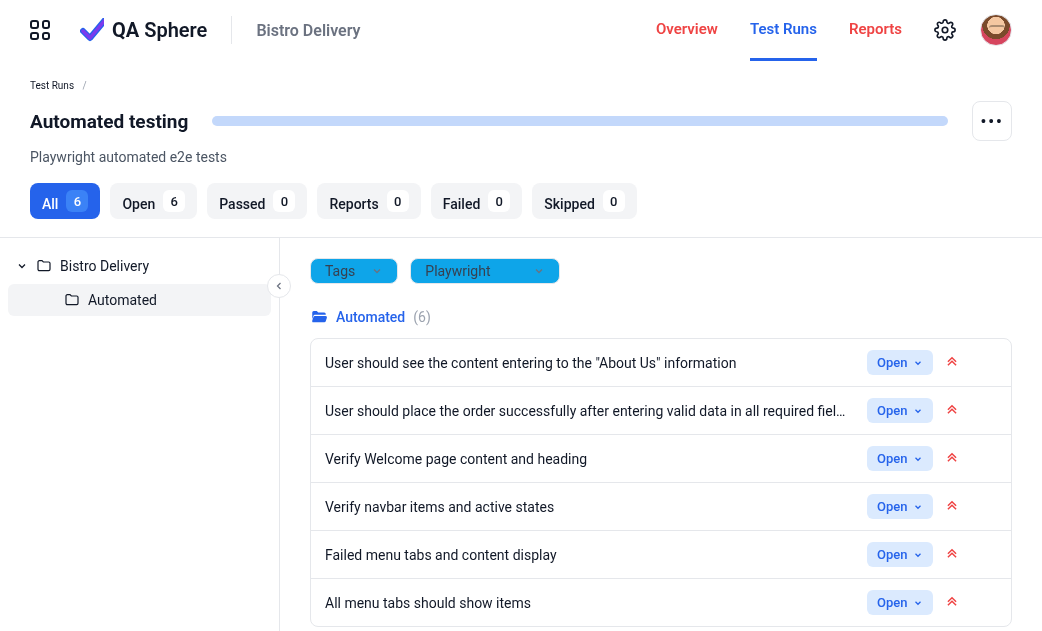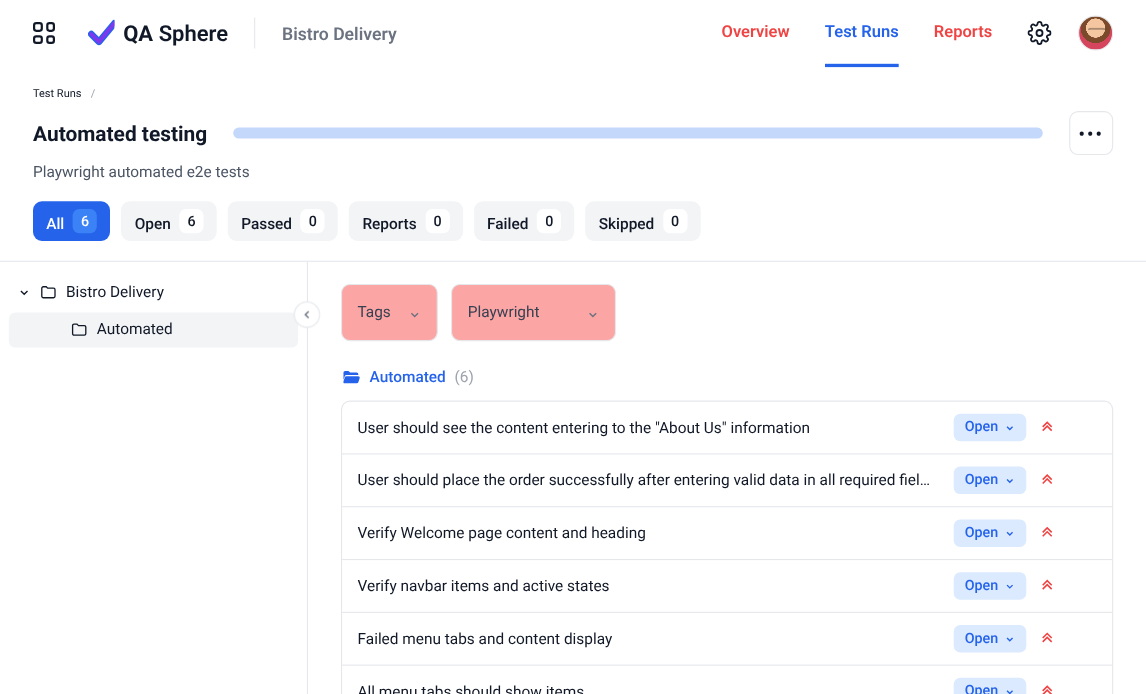--- a/index.html
+++ b/index.html
@@ -133,23 +133,23 @@
     .tree-row {
       display: flex; align-items: center; gap: 8px;
       padding: 8px 16px; cursor: pointer; font-size: 14px;
     }
     .tree-row.child { padding-left: 56px; background: #f3f4f6; margin: 2px 8px; border-radius: 6px; }
 
     .content { flex: 1; padding: 20px 30px; overflow: auto; }
     .filter-ctrls { display: flex; gap: 12px; }
     .select-btn {
       border: 1px solid #e5e7eb; border-radius: 8px;
-      padding: 17px 14px; font-size: 14px; color: #374151;
-      display: flex; align-items: flex-end; gap: 16px; cursor: pointer;
-      background: #fca5a5;
+      padding: 4px 14px; font-size: 14px; color: #374151;
+      display: flex; align-items: center; gap: 16px; cursor: pointer;
+      background: #0ea5e9;
     }
     .select-btn.wide { min-width: 150px; justify-content: space-between; }
 
     .folder-header {
       display: flex; align-items: center; gap: 8px;
       margin-top: 24px; color: #2563eb; font-size: 14px; font-weight: 500;
     }
     .folder-header .count { color: #9ca3af; font-weight: 400; }
 
     .cases {

